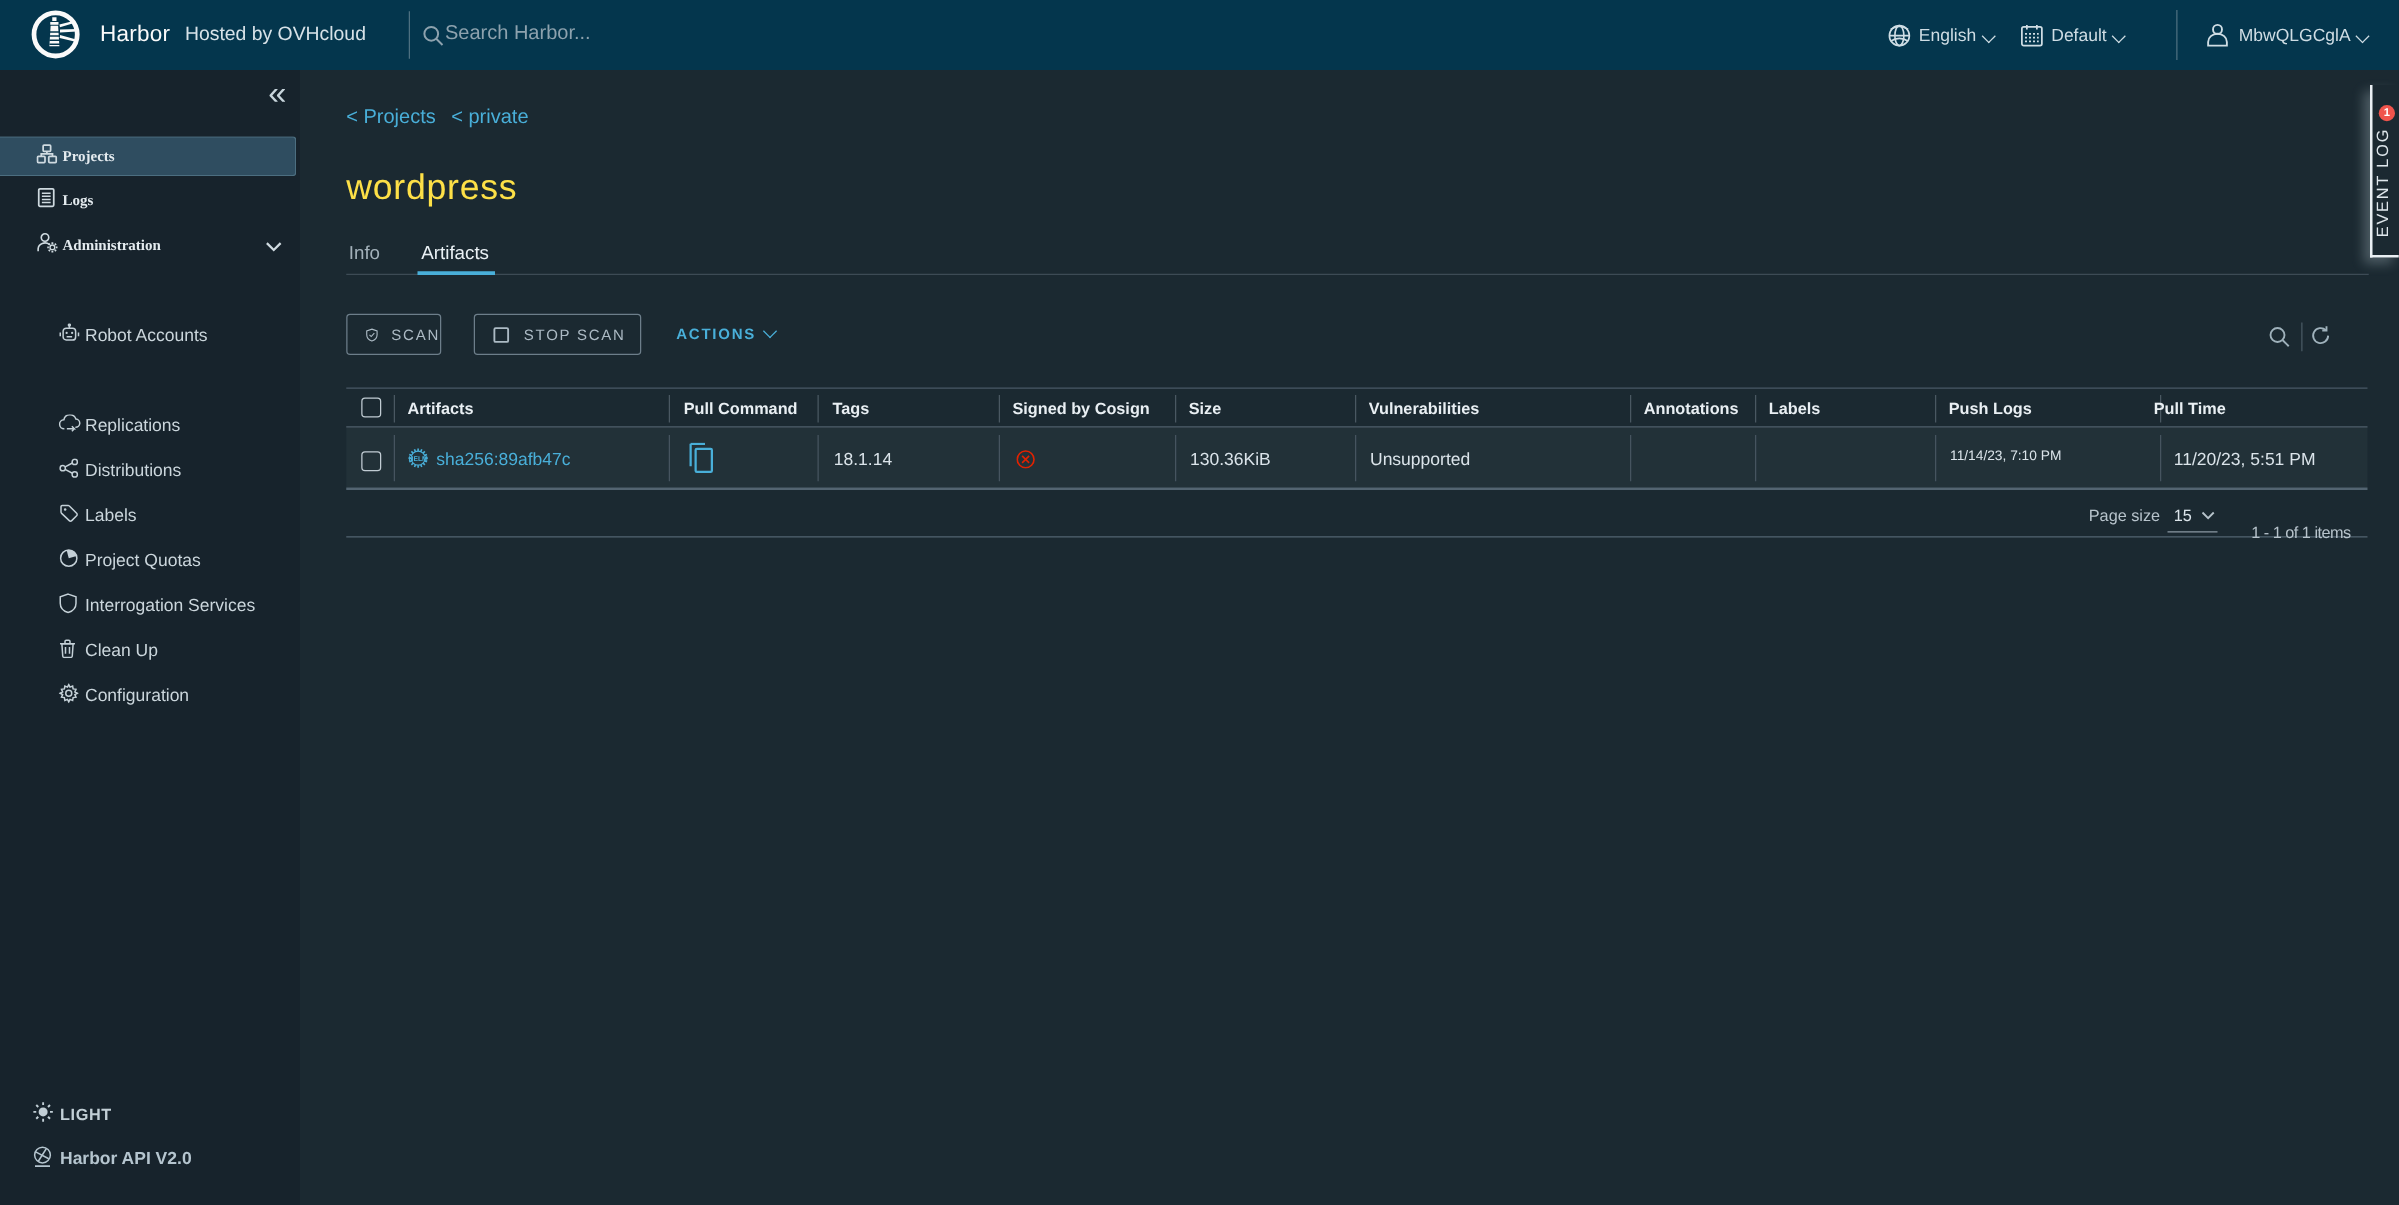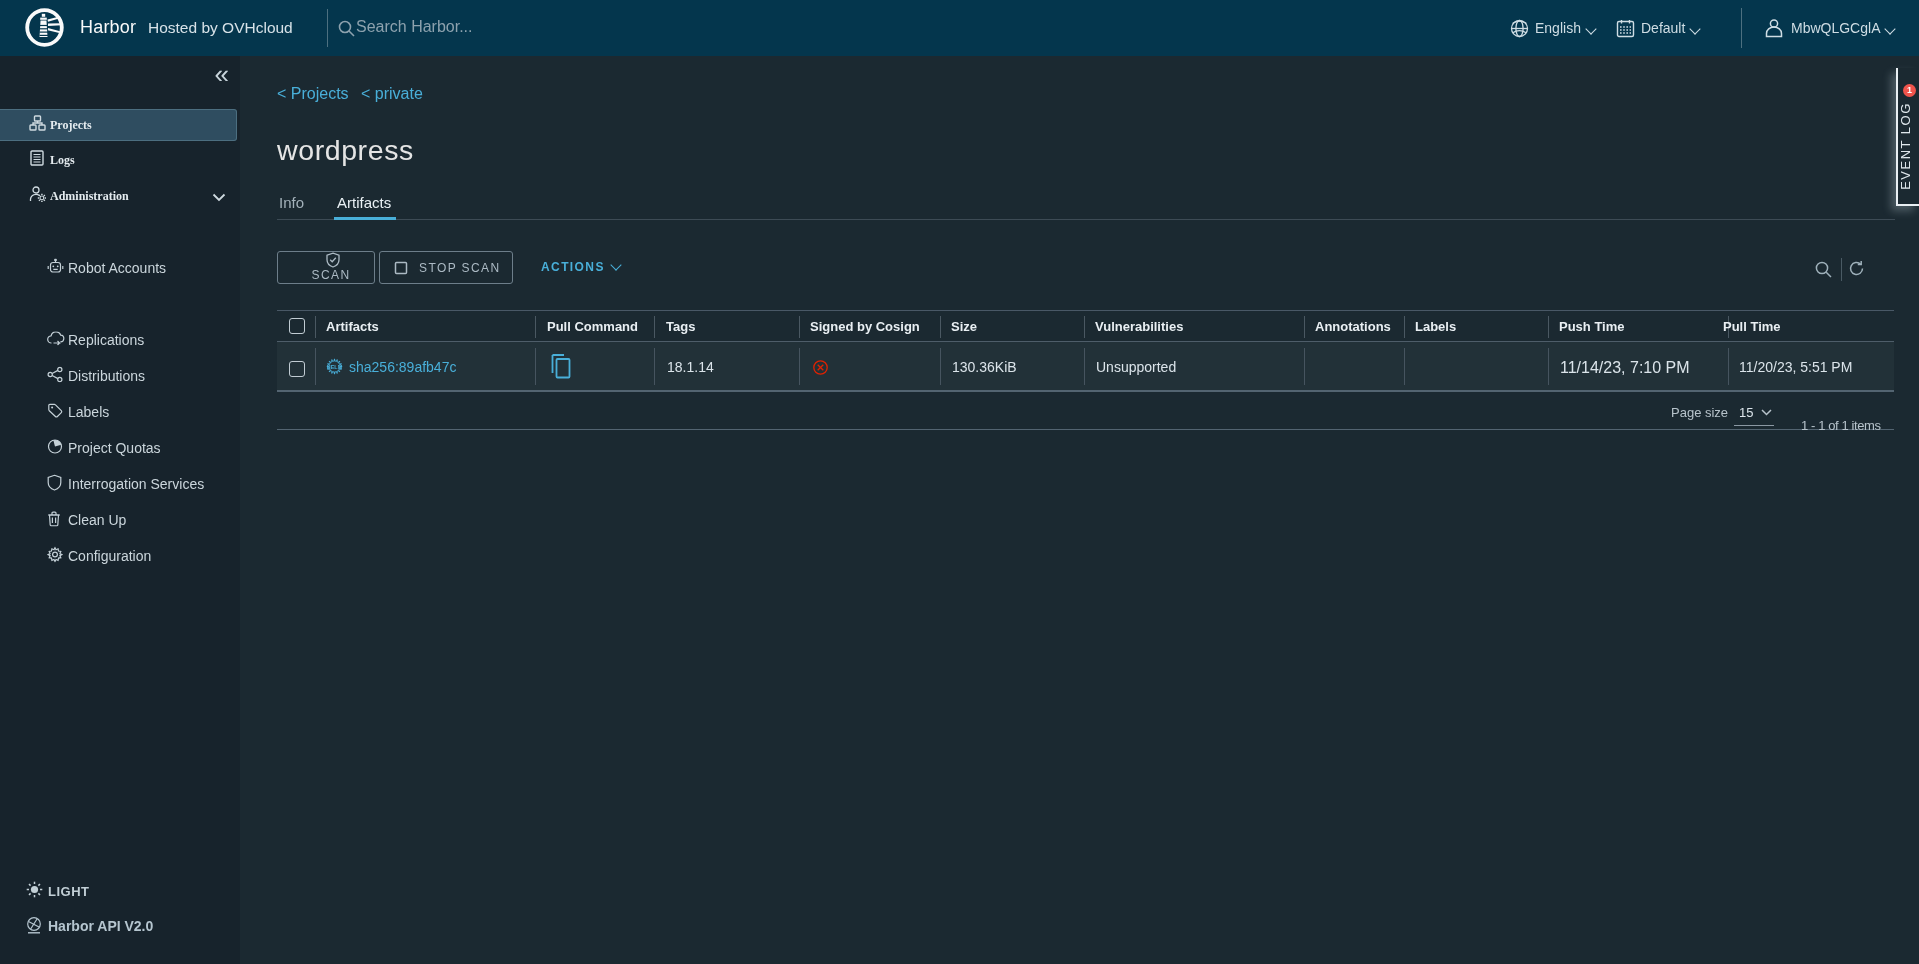--- a/index.html
+++ b/index.html
@@ -27,28 +27,28 @@
   .nav-item.active { background:#2f4d60; border:1px solid #4c6e80; border-left:none; border-radius:0 3px 3px 0; width:237px; }
   .sub-item { position:absolute; left:0; width:240px; height:36px; display:flex; align-items:center; font-size:14px; font-weight:400; color:#cbd6dc; }
   .sub-item .nicon { position:absolute; left:47px; top:50%; transform:translateY(-50%); color:#c4d0d7; }
   .sub-item .nlabel { position:absolute; left:68px; }
   #admin-caret { position:absolute; right:14px; top:13px; }
   .bottom-item { position:absolute; left:0; width:240px; height:34px; display:flex; align-items:center; font-size:13px; font-weight:600; color:#c2cfd6;padding-left:44px; }
 
   
   #content { position:absolute; left:240px; top:56px; width:1679px; height:908px; background:#1b2931; }
   .crumb { position:absolute; top:29px; font-size:16px; color:#49afd9; }
-  #title { position:absolute; left:37px; top:78px; font-size:28.5px; font-weight:300; color:#e5e5e5; letter-spacing:0.6px; }
+  #title { position:absolute; left:37px; top:78px; font-size:28.5px; font-weight:300; color:#fde047; letter-spacing:0.6px; }
   #tab-info { position:absolute; left:39px; top:138px; font-size:15px; color:#a3b1ba; }
   #tab-art { position:absolute; left:97px; top:138px; font-size:15px; color:#eaf1f5; }
   #tabline { position:absolute; left:37px; top:163px; width:1618px; height:1px; background:#3d4b55; }
   #tabunder { position:absolute; left:94px; top:161px; width:62px; height:3px; background:#49afd9; }
 
   .btn { position:absolute; top:195px; height:33px; border:1px solid #6d7e8a; border-radius:3px; color:#acbac4; font-size:12px; font-weight:500; letter-spacing:1.4px; display:flex; align-items:center; }
-  #btn-scan { left:37px; width:98px;flex-direction:column; }
+  #btn-scan { left:37px; width:76px; }
   #btn-stop { left:139px; width:134px; }
   #actions { position:absolute; left:301px; top:204px; font-size:12px; font-weight:600; letter-spacing:1.4px; color:#49afd9; }
   #actions .caret:before { border-color:#49afd9; }
 
   
   #grid { position:absolute; left:37px; top:254px; width:1617px; }
   #ghead { position:absolute; left:0; top:0; width:1617px; height:31px; border-top:1px solid #495866; }
   .hcell { position:absolute; top:0; height:31px; display:flex; align-items:center; font-size:13px; font-weight:600; color:#e9eff3; }
   .hsep { position:absolute; top:5px; width:1px; height:22px; background:#4a5862; }
   #grow { position:absolute; left:0; top:31px; width:1617px; height:49px; background:#223138; border-top:1px solid #4e5d69; }
@@ -339,21 +339,21 @@
       <div class="hcell" style="left:533px;">Signed by Cosign</div>
       <div class="hsep" style="left:662.5px;"></div>
       <div class="hcell" style="left:674px;">Size</div>
       <div class="hsep" style="left:806.5px;"></div>
       <div class="hcell" style="left:818px;">Vulnerabilities</div>
       <div class="hsep" style="left:1026.5px;"></div>
       <div class="hcell" style="left:1038px;">Annotations</div>
       <div class="hsep" style="left:1126.5px;"></div>
       <div class="hcell" style="left:1138px;">Labels</div>
       <div class="hsep" style="left:1270.5px;"></div>
-      <div class="hcell" style="left:1282px;">Push Time</div>
+      <div class="hcell" style="left:1282px;">Push Logs</div>
       <div class="hsep" style="left:1450.5px;"></div>
       <div class="hcell" style="left:1402px;margin-left:44px;">Pull Time</div>
     </div>
     <div id="grow">
       <div class="cb" style="top:19px;"></div>
       <div class="rsep" style="left:37.5px;"></div>
       <div class="rsep" style="left:258px;"></div>
       <div class="rsep" style="left:377px;"></div>
       <div class="rsep" style="left:521.5px;"></div>
       <div class="rsep" style="left:662.5px;"></div>
@@ -396,21 +396,21 @@
 
       <span class="abs" style="left:390px; top:17px; font-size:14px; color:#dbe4ea;">18.1.14</span>
 
       <svg class="abs" style="left:536px; top:18px;" width="15" height="15" viewBox="0 0 15 15" fill="none" stroke="#e12200" stroke-width="1.3">
         <circle cx="7.5" cy="7.5" r="6.7"></circle>
         <path d="M4.7 4.7 L10.3 10.3 M10.3 4.7 L4.7 10.3"></path>
       </svg>
 
       <span class="abs" style="left:675px; top:17px; font-size:14px; color:#dbe4ea;">130.36KiB</span>
       <span class="abs" style="left:819px; top:17px; font-size:14px; color:#dbe4ea;">Unsupported</span>
-      <span class="abs" style="left:1283px; top:17px; font-size:16px; color:#dbe4ea;">11/14/23, 7:10 PM</span>
+      <span class="abs" style="left:1283px; top:17px; font-size:11px; color:#dbe4ea;">11/14/23, 7:10 PM</span>
       <span class="abs" style="left:1462px; top:17px; font-size:14px; color:#dbe4ea;">11/20/23, 5:51 PM</span>
     </div>
     <div id="gfoot">
       <span class="abs" style="left:1394px; top:13px;">Page size</span>
       <span class="abs" style="left:1462px; top:13px; color:#dbe4ea;">15</span>
       <svg class="abs" style="left:1484px; top:17px;" width="11" height="7" viewBox="0 0 11 7" fill="none" stroke="#b7c3cb" stroke-width="1.5">
           <path d="M1 1 L5.5 5.5 L10 1"></path>
         </svg>
       <div class="abs" style="left:1457px; top:33px; width:40px; height:1px; background:#8b98a3;"></div>
       <span class="abs" style="left:1524px; top:26px; letter-spacing:-0.4px;">1 - 1 of 1 items</span>

